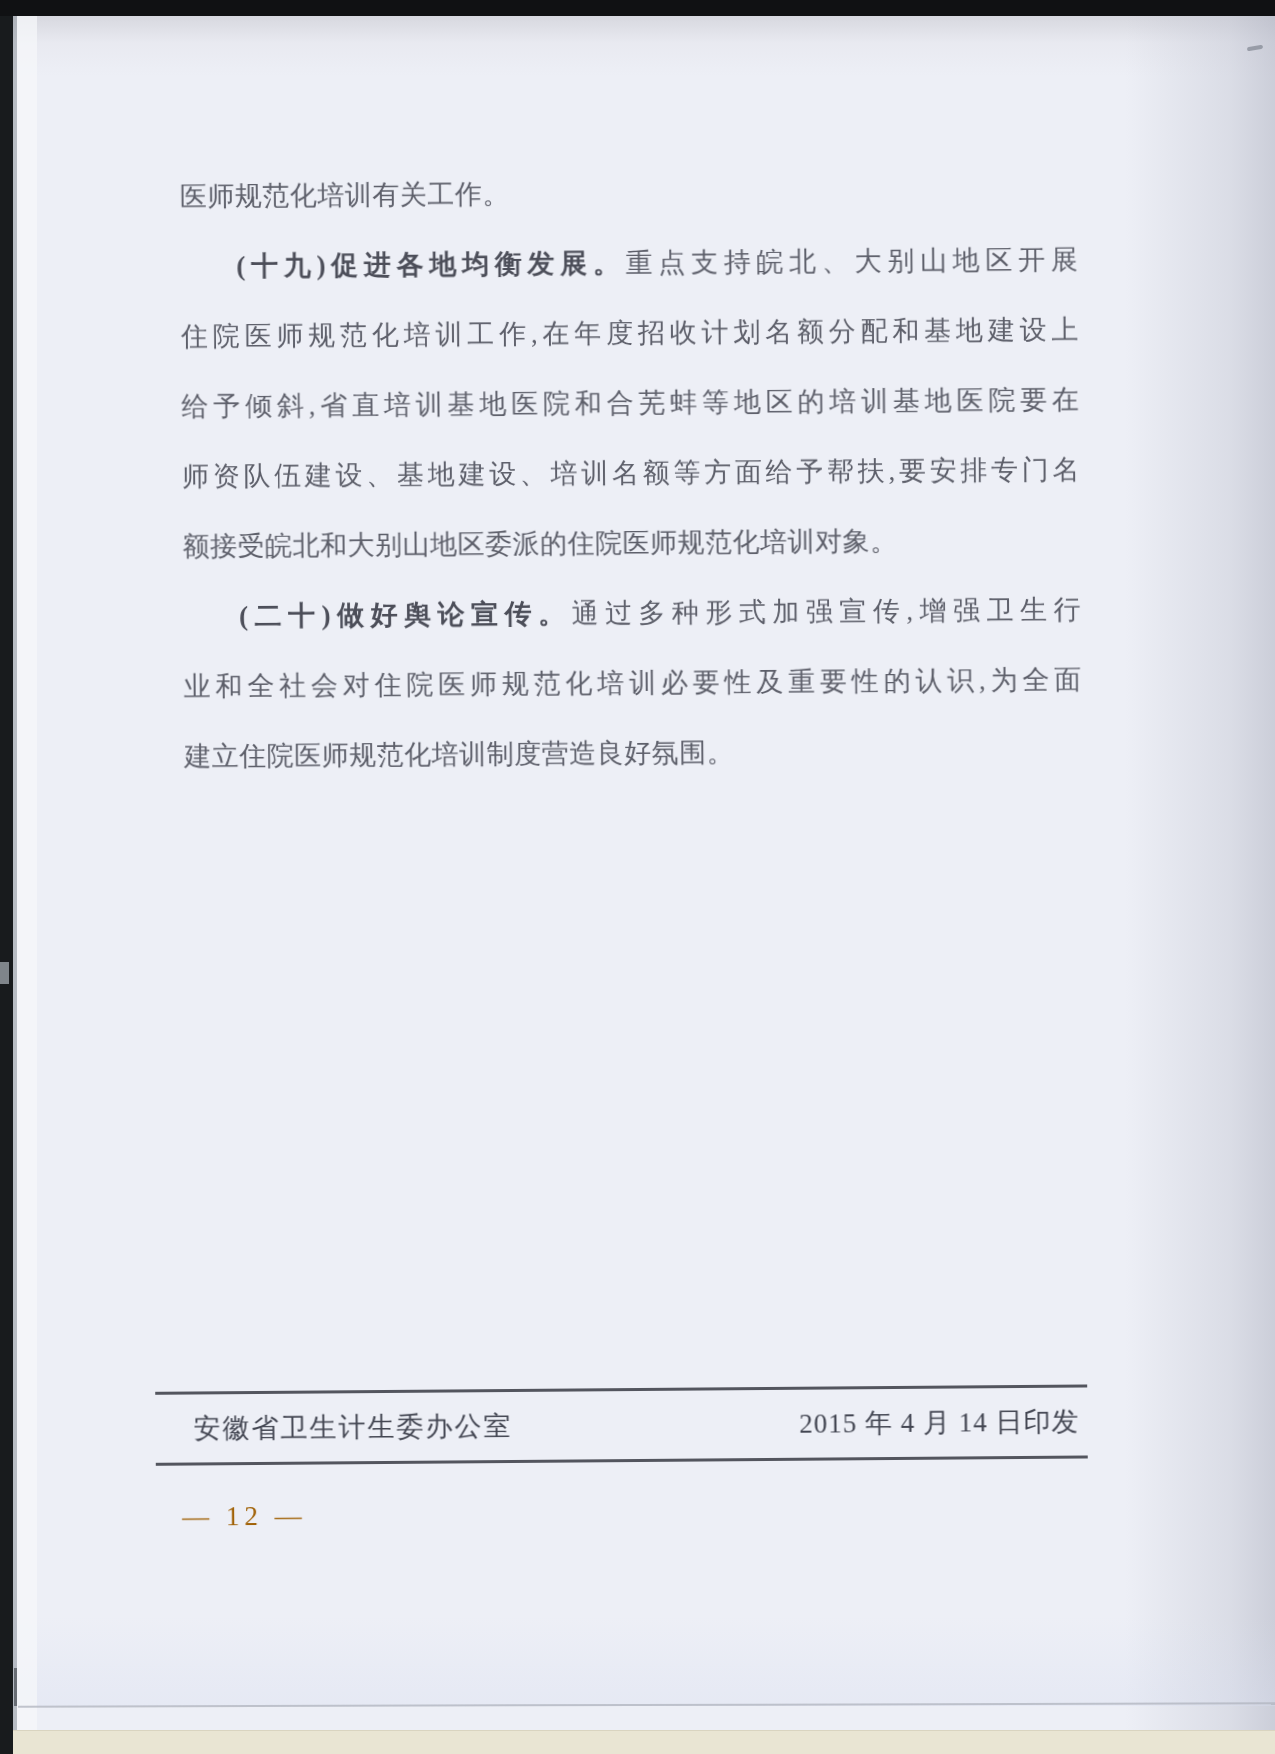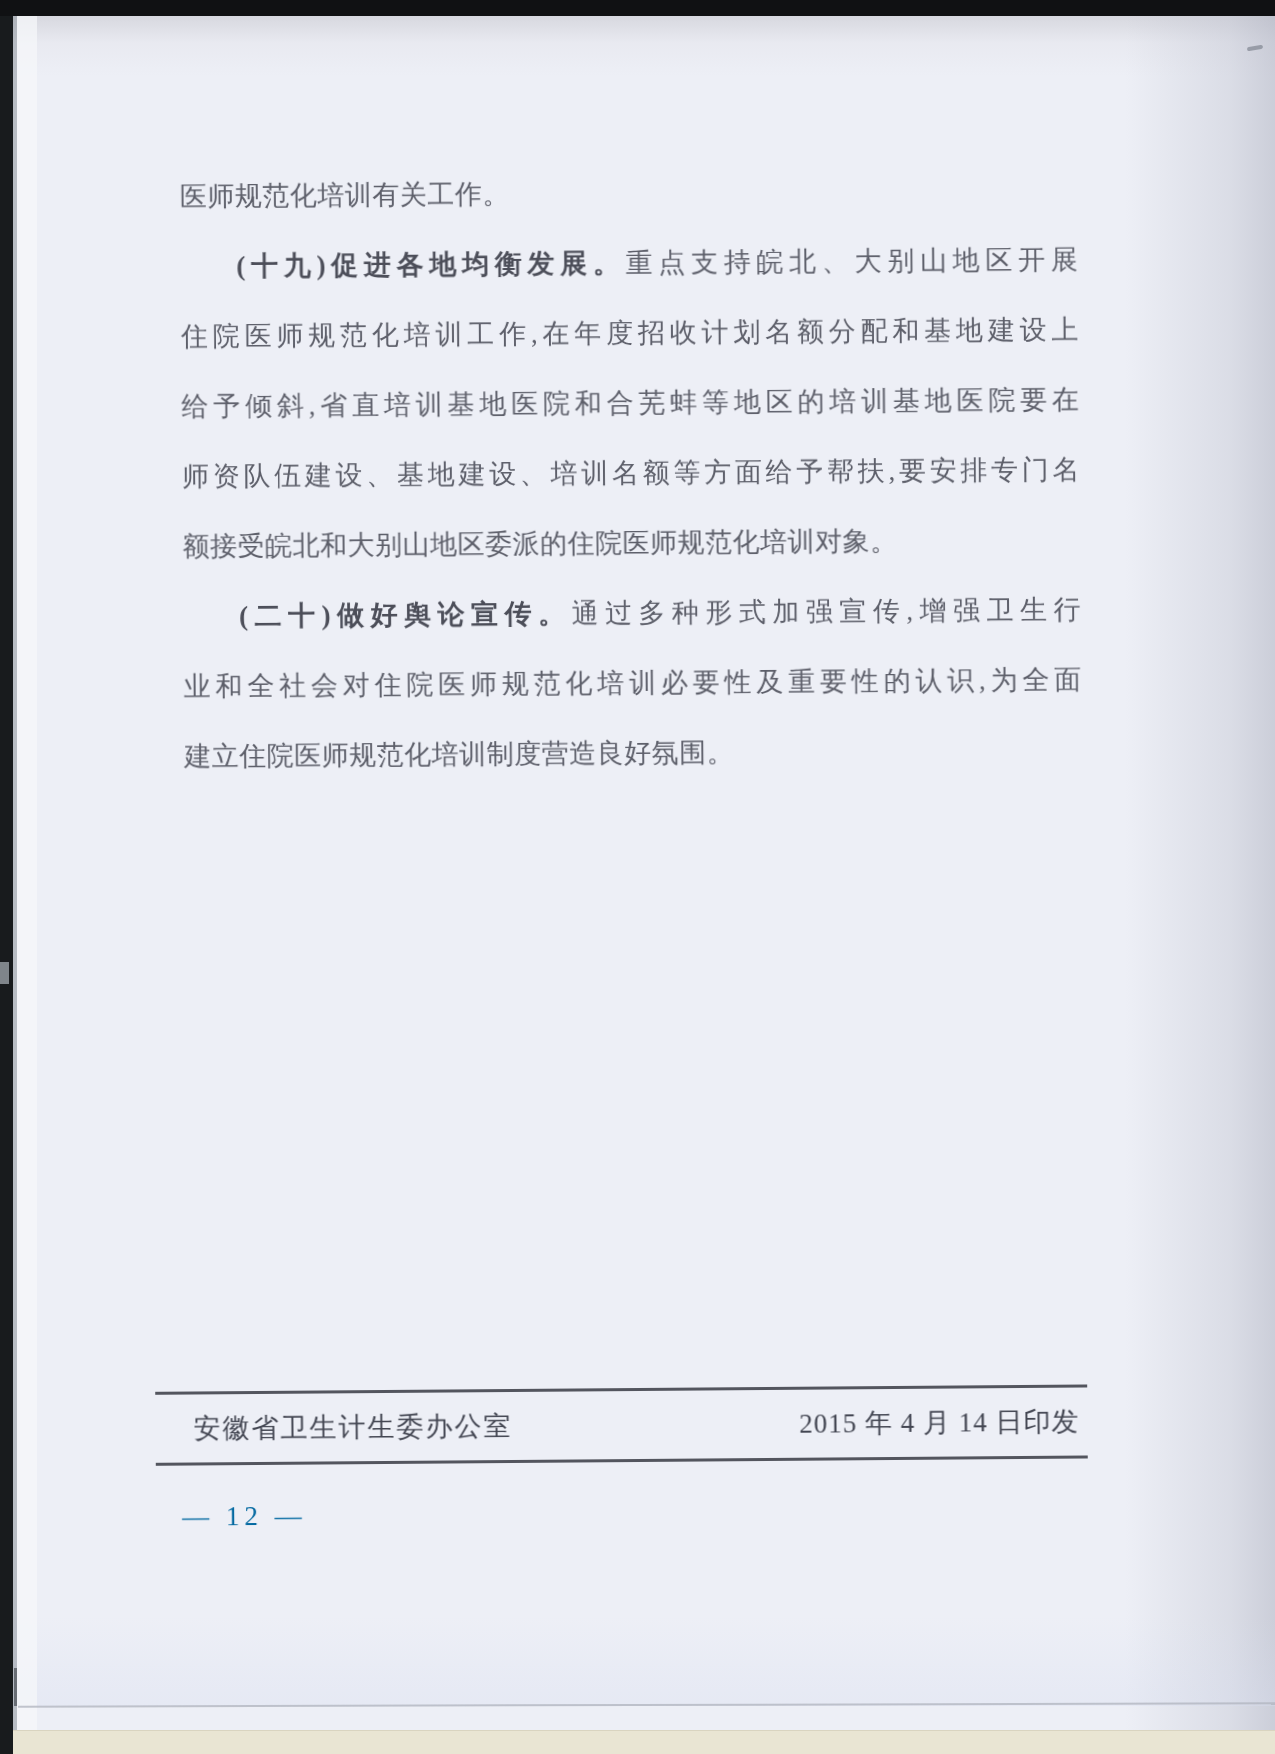--- a/index.html
+++ b/index.html
@@ -35,21 +35,21 @@
   .line.justify{white-space:normal;text-align:justify;text-align-last:justify;text-justify:inter-character;}
   .line.indent{text-indent:56px;}
   .head{font-weight:bold;color:#4c4e59;}
 
   .footer{position:absolute;left:152px;top:1372px;width:932px;color:#434652;}
   .rule{height:3px;background:#3d4049;opacity:.88;}
   .f-row{display:flex;align-items:center;justify-content:space-between;height:68px;padding:0 8px 0 38px;}
   .f-issuer{font-size:27px;letter-spacing:2px;}
   .f-date{font-size:27px;letter-spacing:1px;}
 
-  .pagenum{position:absolute;left:178px;top:1482px;font-size:27px;letter-spacing:5px;color:#0369a1;}
+  .pagenum{position:absolute;left:178px;top:1482px;font-size:27px;letter-spacing:5px;color:#a16207;}
 </style>
 </head>
 <body>
 
 <div class="page-canvas">
 
   <div class="band-top"></div>
   <div class="shadow-right"></div>
   <div class="shadow-bottom"></div>
   <div class="edge-black-left"></div>

